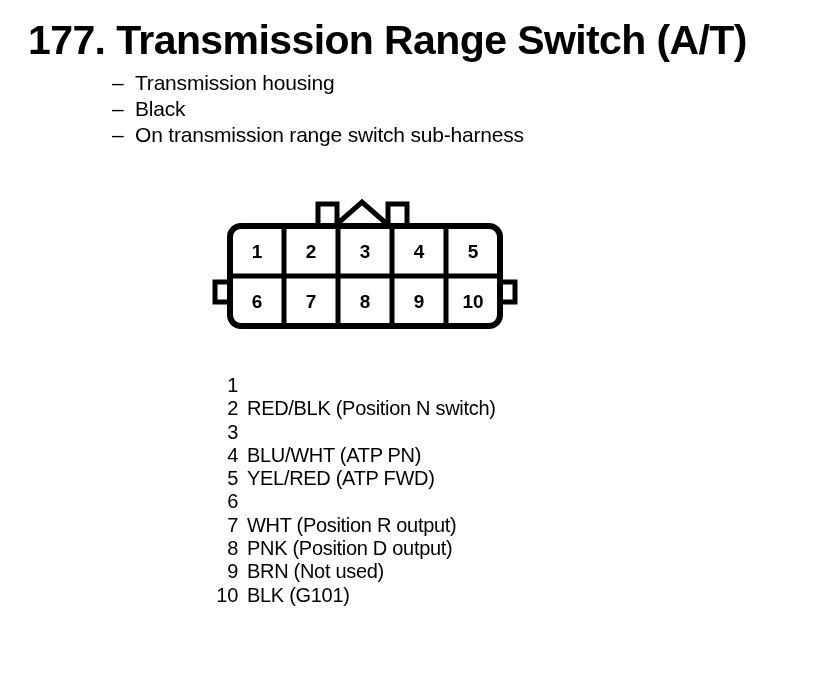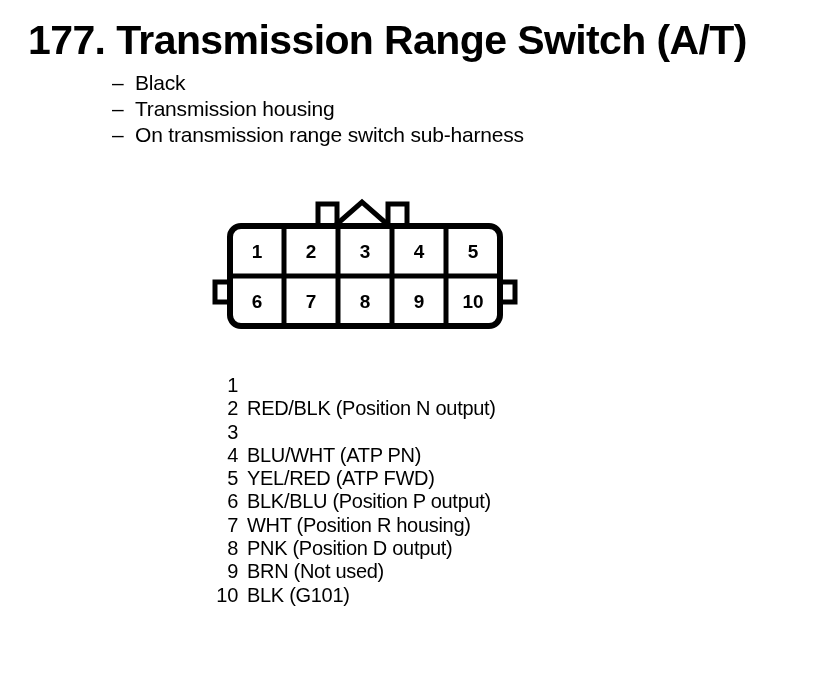--- a/index.html
+++ b/index.html
@@ -90,24 +90,24 @@
     flex: 0 0 auto;
   }
 </style>
 </head>
 <body>
 
 <div class="page-title">177. Transmission Range Switch (A/T)</div>
 
 <div class="descriptors">
   <div class="descriptor-line">
-    <span class="descriptor-dash">–</span><span>Black</span>
+    <span class="descriptor-dash">–</span><span>Transmission housing</span>
   </div>
   <div class="descriptor-line">
-    <span class="descriptor-dash">–</span><span>Transmission housing</span>
+    <span class="descriptor-dash">–</span><span>Black</span>
   </div>
   <div class="descriptor-line">
     <span class="descriptor-dash">–</span><span>On transmission range switch sub-harness</span>
   </div>
 </div>
 
 <div class="connector-wrap">
   <svg class="connector-svg" width="320" height="140" viewBox="0 0 320 140">
 
     <rect x="113" y="8" width="19" height="22" fill="#ffffff" stroke="#000000" stroke-width="5"></rect>
@@ -140,40 +140,39 @@
     <text class="pin-num-text" x="268" y="112">10</text>
   </svg>
 </div>
 
 <div class="pin-legend">
   <div class="pin-row">
     <span class="pin-index">1</span>
   </div>
   <div class="pin-row">
     <span class="pin-index">2</span>
-    <span class="pin-label">RED/BLK (Position N output)</span>
+    <span class="pin-label">RED/BLK (Position N switch)</span>
   </div>
   <div class="pin-row">
     <span class="pin-index">3</span>
   </div>
   <div class="pin-row">
     <span class="pin-index">4</span>
     <span class="pin-label">BLU/WHT (ATP PN)</span>
   </div>
   <div class="pin-row">
     <span class="pin-index">5</span>
     <span class="pin-label">YEL/RED (ATP FWD)</span>
   </div>
   <div class="pin-row">
     <span class="pin-index">6</span>
-    <span class="pin-label">BLK/BLU (Position P output)</span>
   </div>
   <div class="pin-row">
     <span class="pin-index">7</span>
-    <span class="pin-label">WHT (Position R housing)</span>
+    <span class="pin-label">WHT (Position R output)</span>
   </div>
   <div class="pin-row">
     <span class="pin-index">8</span>
     <span class="pin-label">PNK (Position D output)</span>
   </div>
   <div class="pin-row">
     <span class="pin-index">9</span>
     <span class="pin-label">BRN (Not used)</span>
   </div>
   <div class="pin-row">

